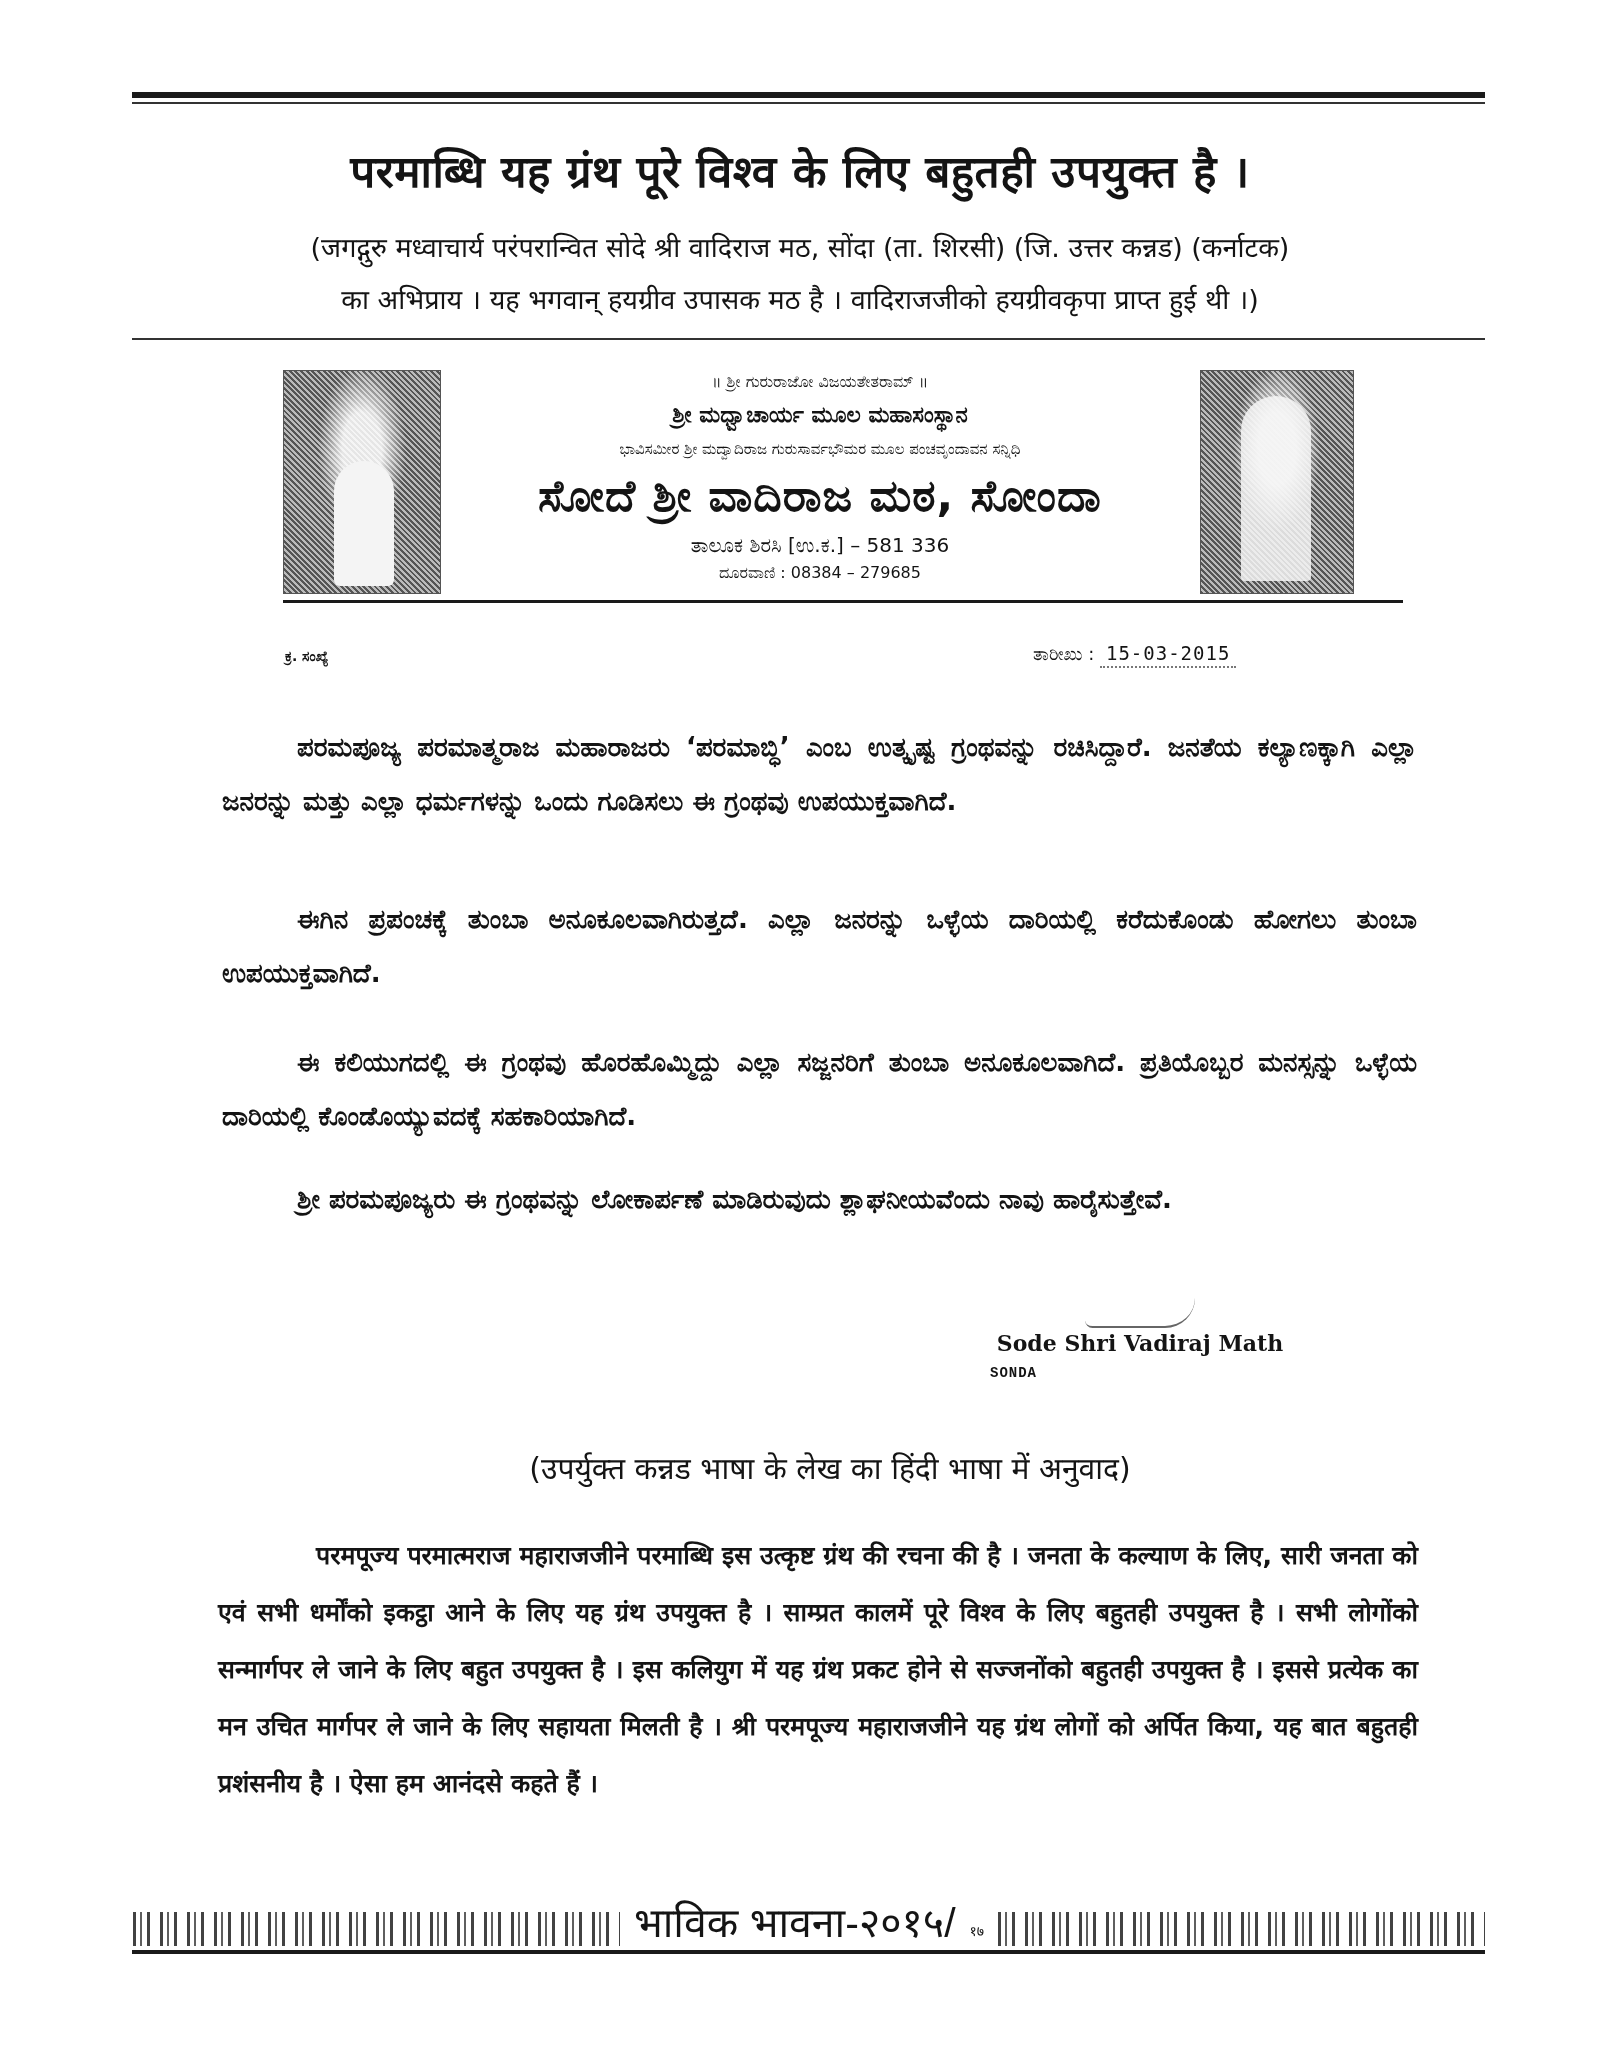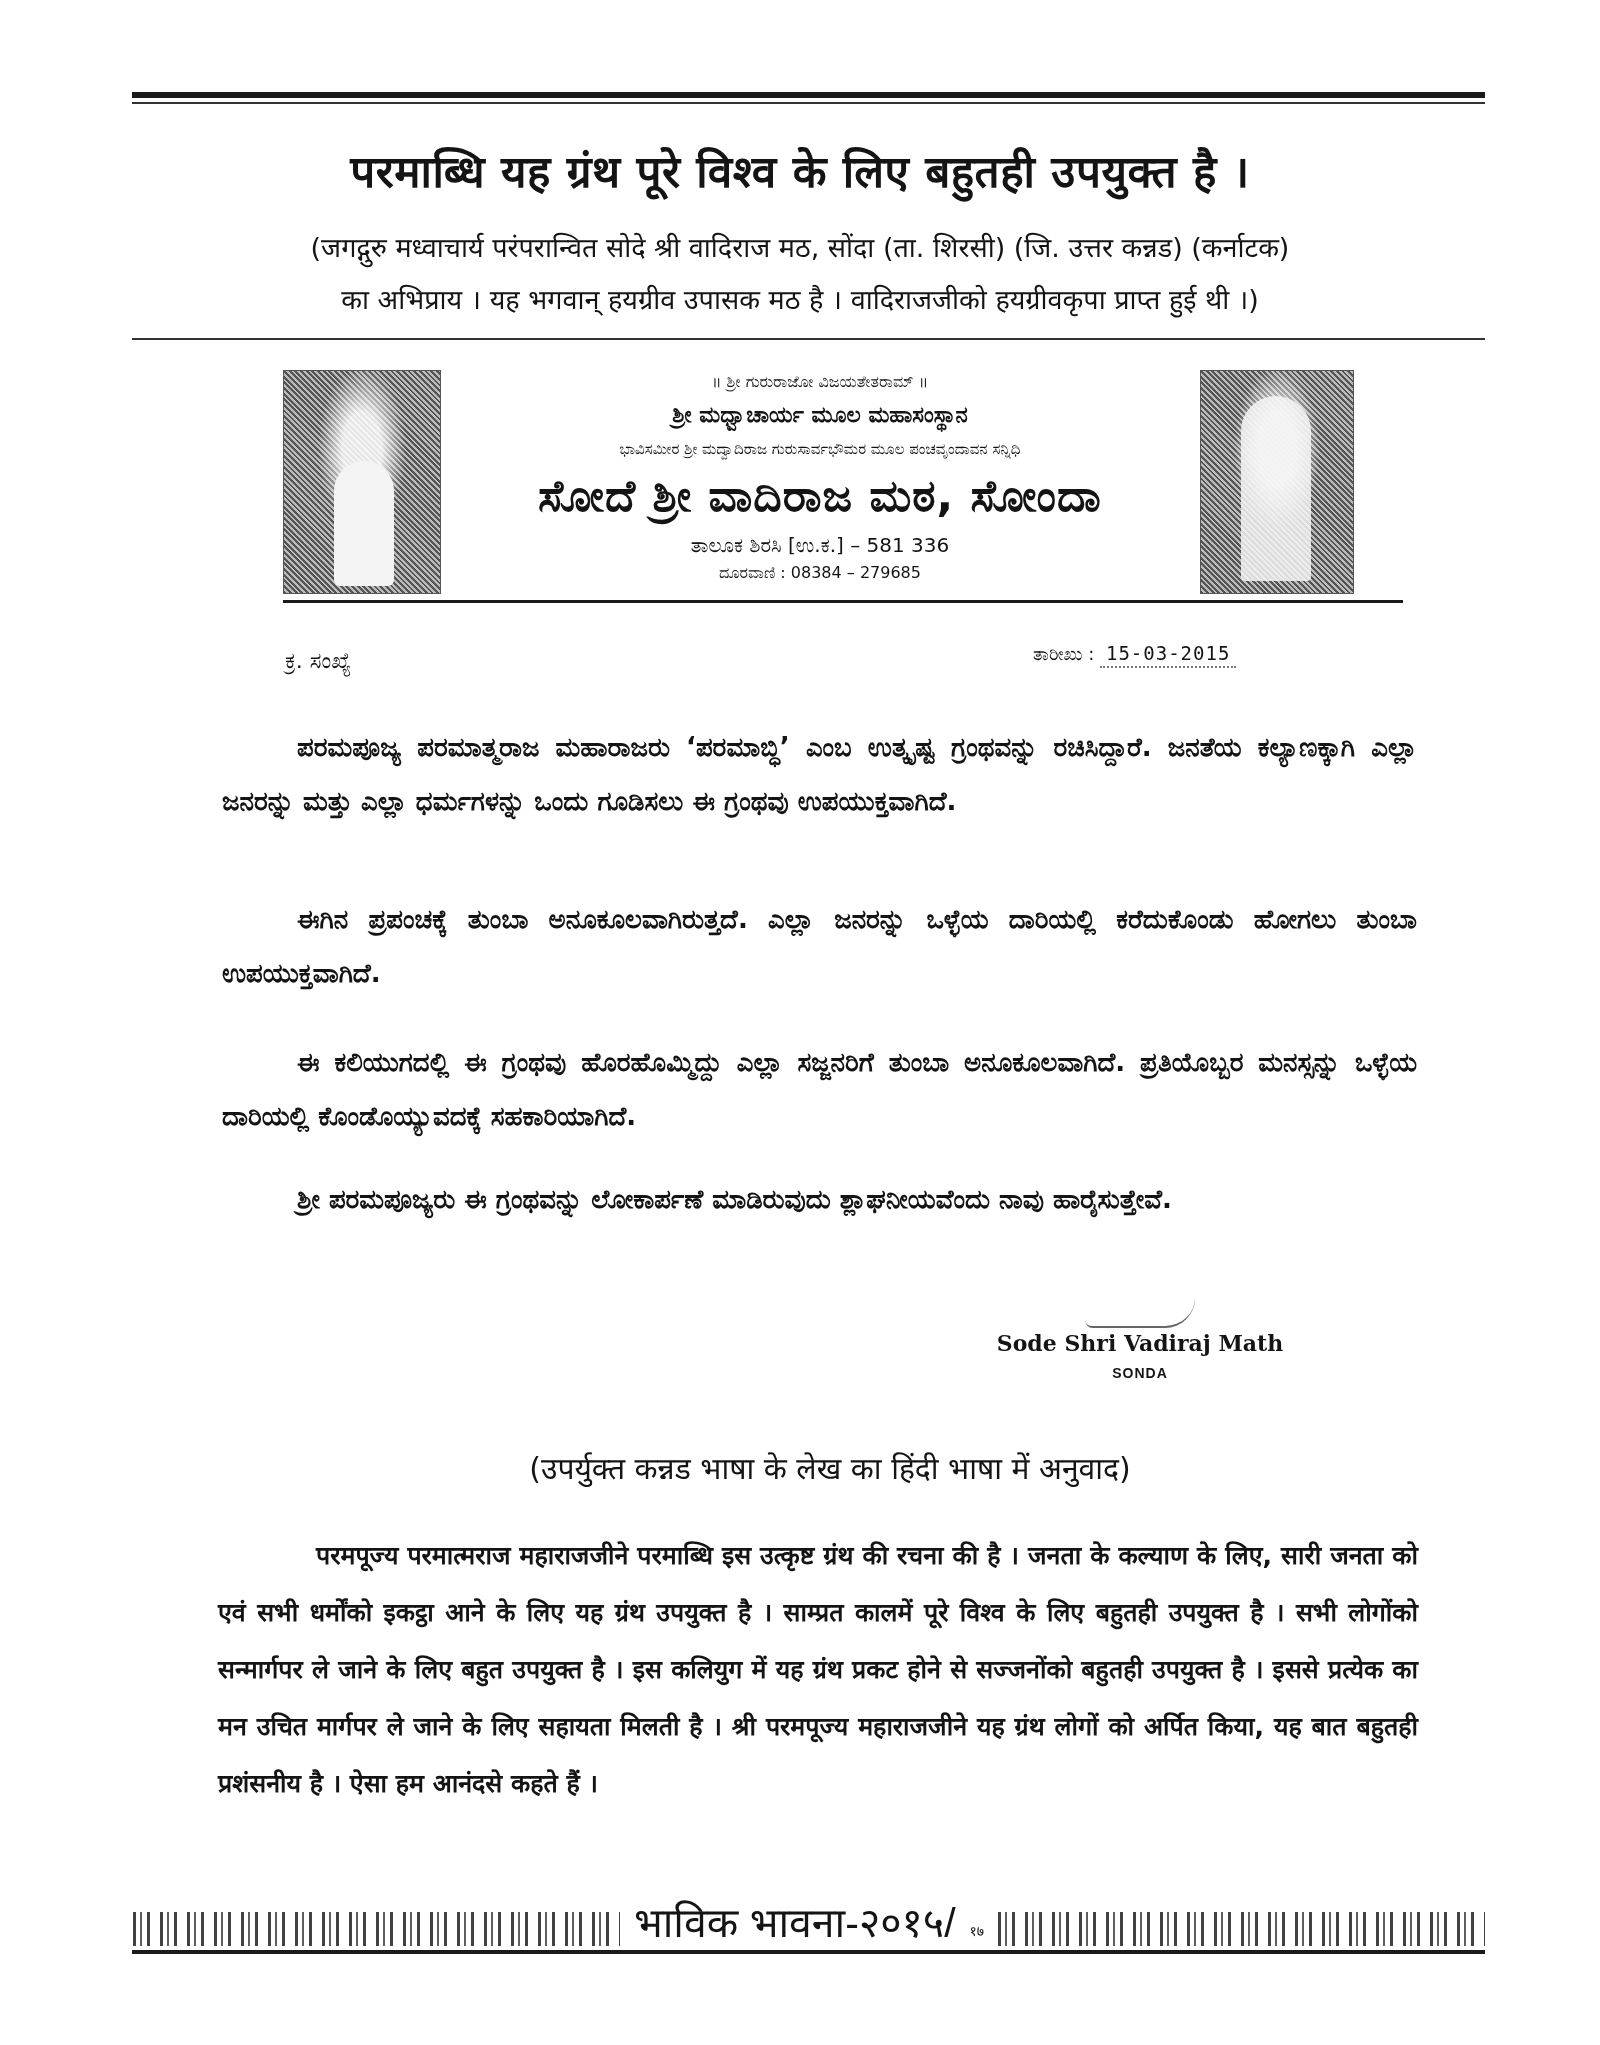--- a/index.html
+++ b/index.html
@@ -44,21 +44,21 @@
       left: 440px; width: 760px; text-align: center;
       font-family: "DejaVu Sans", sans-serif;
     }
     .lh-1 { top: 372px; font-size: 16px; }
     .lh-2 { top: 402px; font-size: 22px; font-weight: bold; }
     .lh-3 { top: 440px; font-size: 15px; }
     .lh-4 { top: 470px; font-size: 44px; font-weight: bold; letter-spacing: 1px; }
     .lh-5 { top: 533px; font-size: 20px; }
     .lh-6 { top: 563px; font-size: 16px; }
 
-    .ref-label { left: 285px; top: 648px; font-size: 22px; }
+    .ref-label { left: 285px; top: 648px; font-size: 14px; font-weight: bold; }
     .date-wrap { left: 1033px; top: 642px; font-size: 18px; }
     .date-value {
       display: inline-block; border-bottom: 2px dotted #777; padding: 0 6px 2px;
       font-family: "DejaVu Sans Mono", monospace; font-size: 19px; letter-spacing: 1px;
     }
 
     
     .kn-para {
       left: 222px; width: 1195px; font-family: "DejaVu Sans", sans-serif;
       font-size: 26px; line-height: 54px; text-align: justify; font-weight: bold;
@@ -67,22 +67,22 @@
 
     .signature-scrawl {
       left: 1085px; top: 1298px; width: 110px; height: 28px;
       border-bottom: 2px solid #666; border-radius: 0 0 40px 10px;
     }
     .sig-name {
       left: 990px; top: 1330px; width: 300px; text-align: center;
       font-family: "DejaVu Serif", serif; font-weight: bold; font-size: 22px;
     }
     .sig-place {
-      left: 990px; top: 1365px; width: 300px; text-align: center;
-      font-family: Liberation Sans, sans-serif; font-weight: bold; font-size: 14px; letter-spacing: 1px;
+      left: 990px; top: 1365px; width: 300px; 
+      font-family: Liberation Mono, monospace; font-weight: bold; font-size: 14px; letter-spacing: 1px;
     }
 
     .translation-title {
       left: 0; width: 1600px; top: 1447px; text-align: center;
       font-size: 30px; font-family: "DejaVu Sans", sans-serif; margin-left: 30px;
     }
     .hi-para {
       left: 218px; width: 1200px; top: 1527px;
       font-family: "DejaVu Sans", sans-serif; font-weight: bold; font-size: 25px;
       line-height: 57px; text-align: justify;

